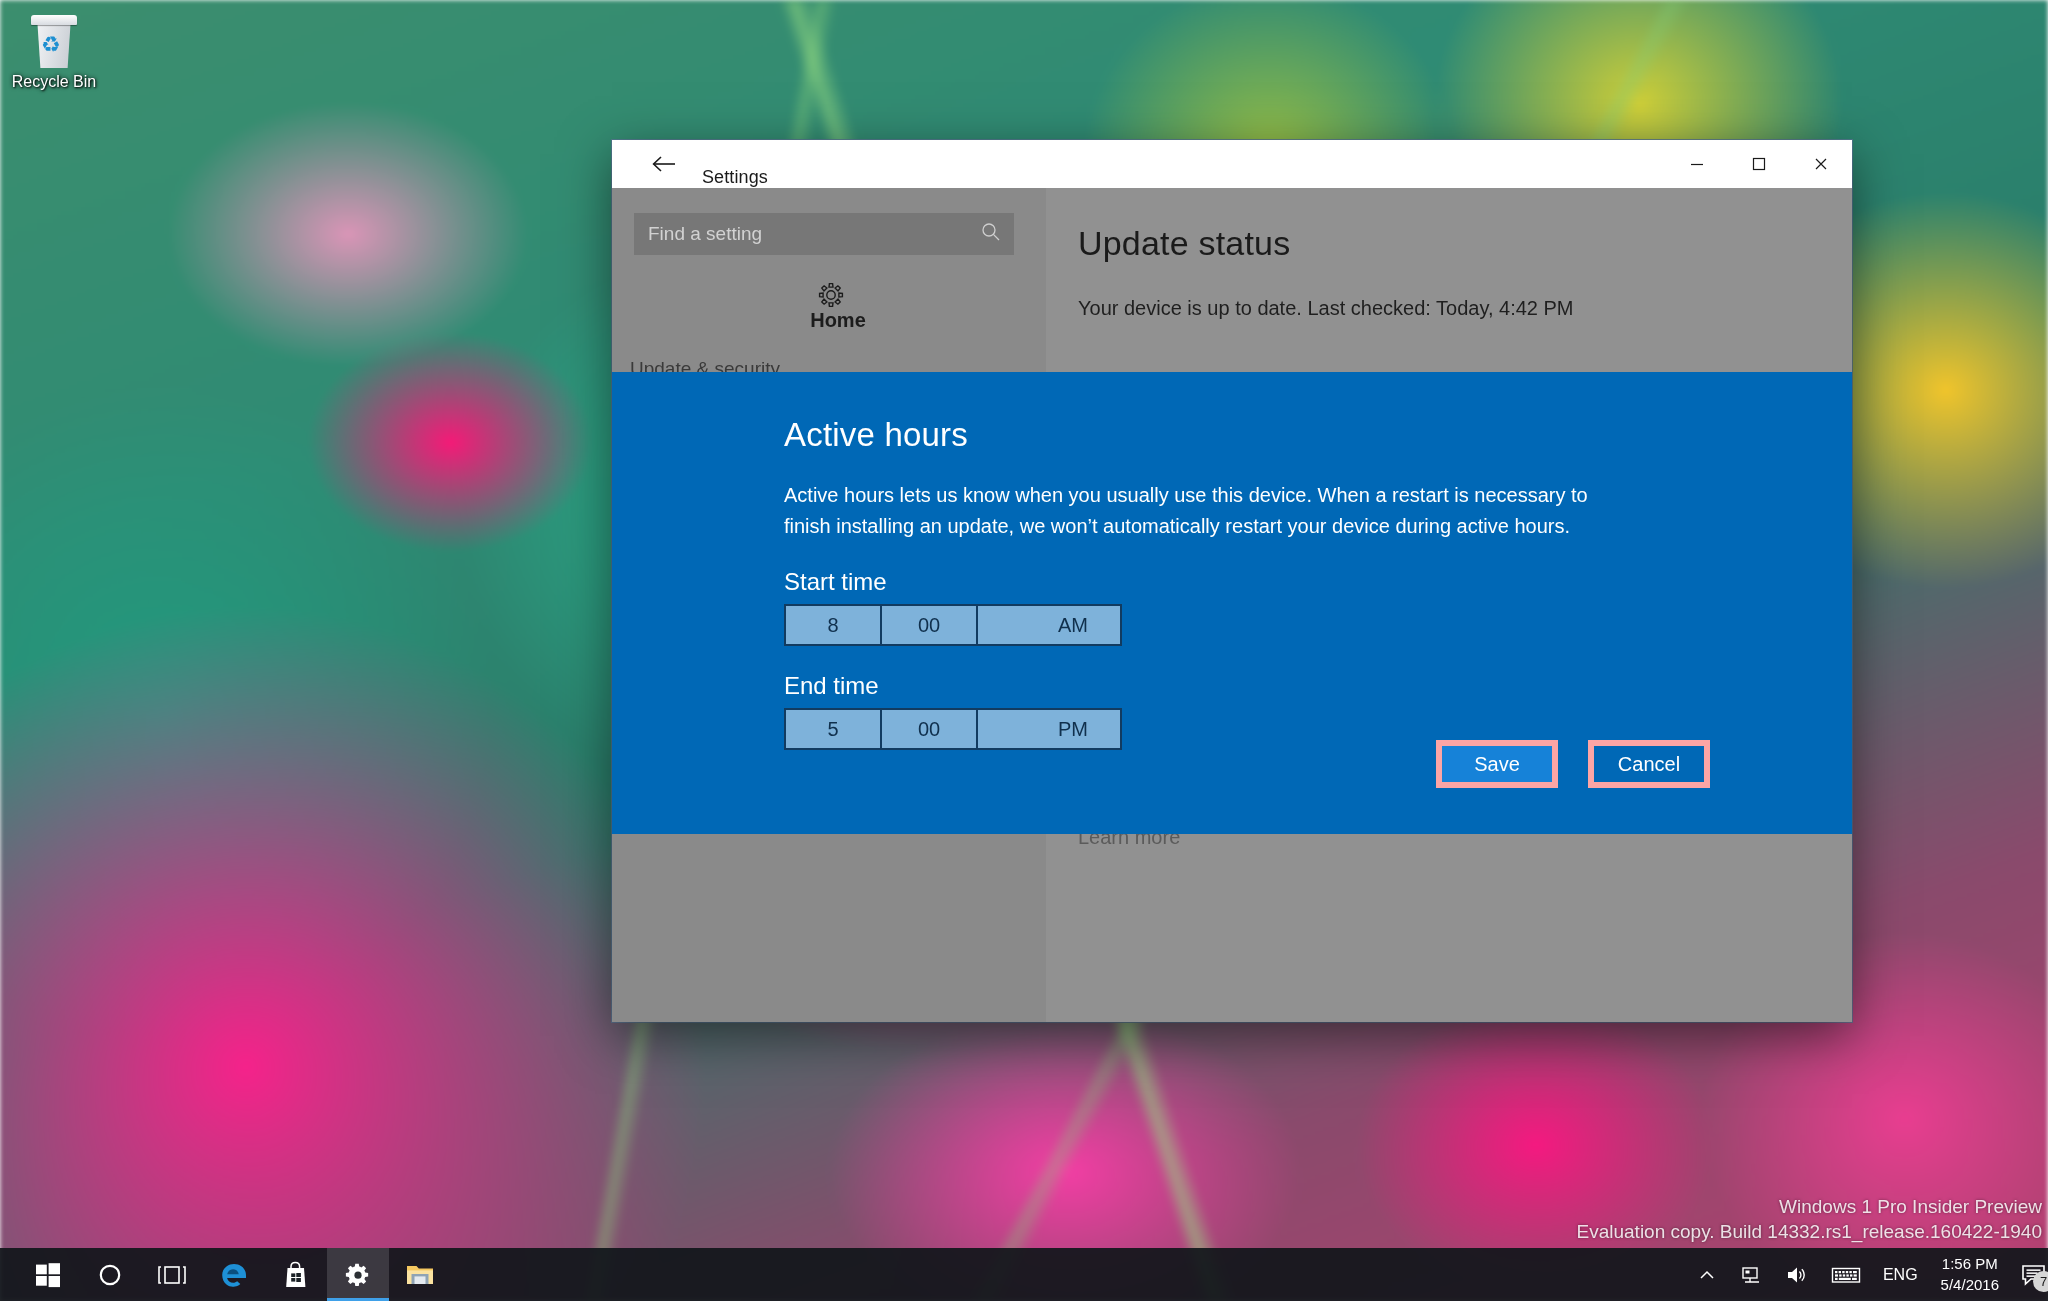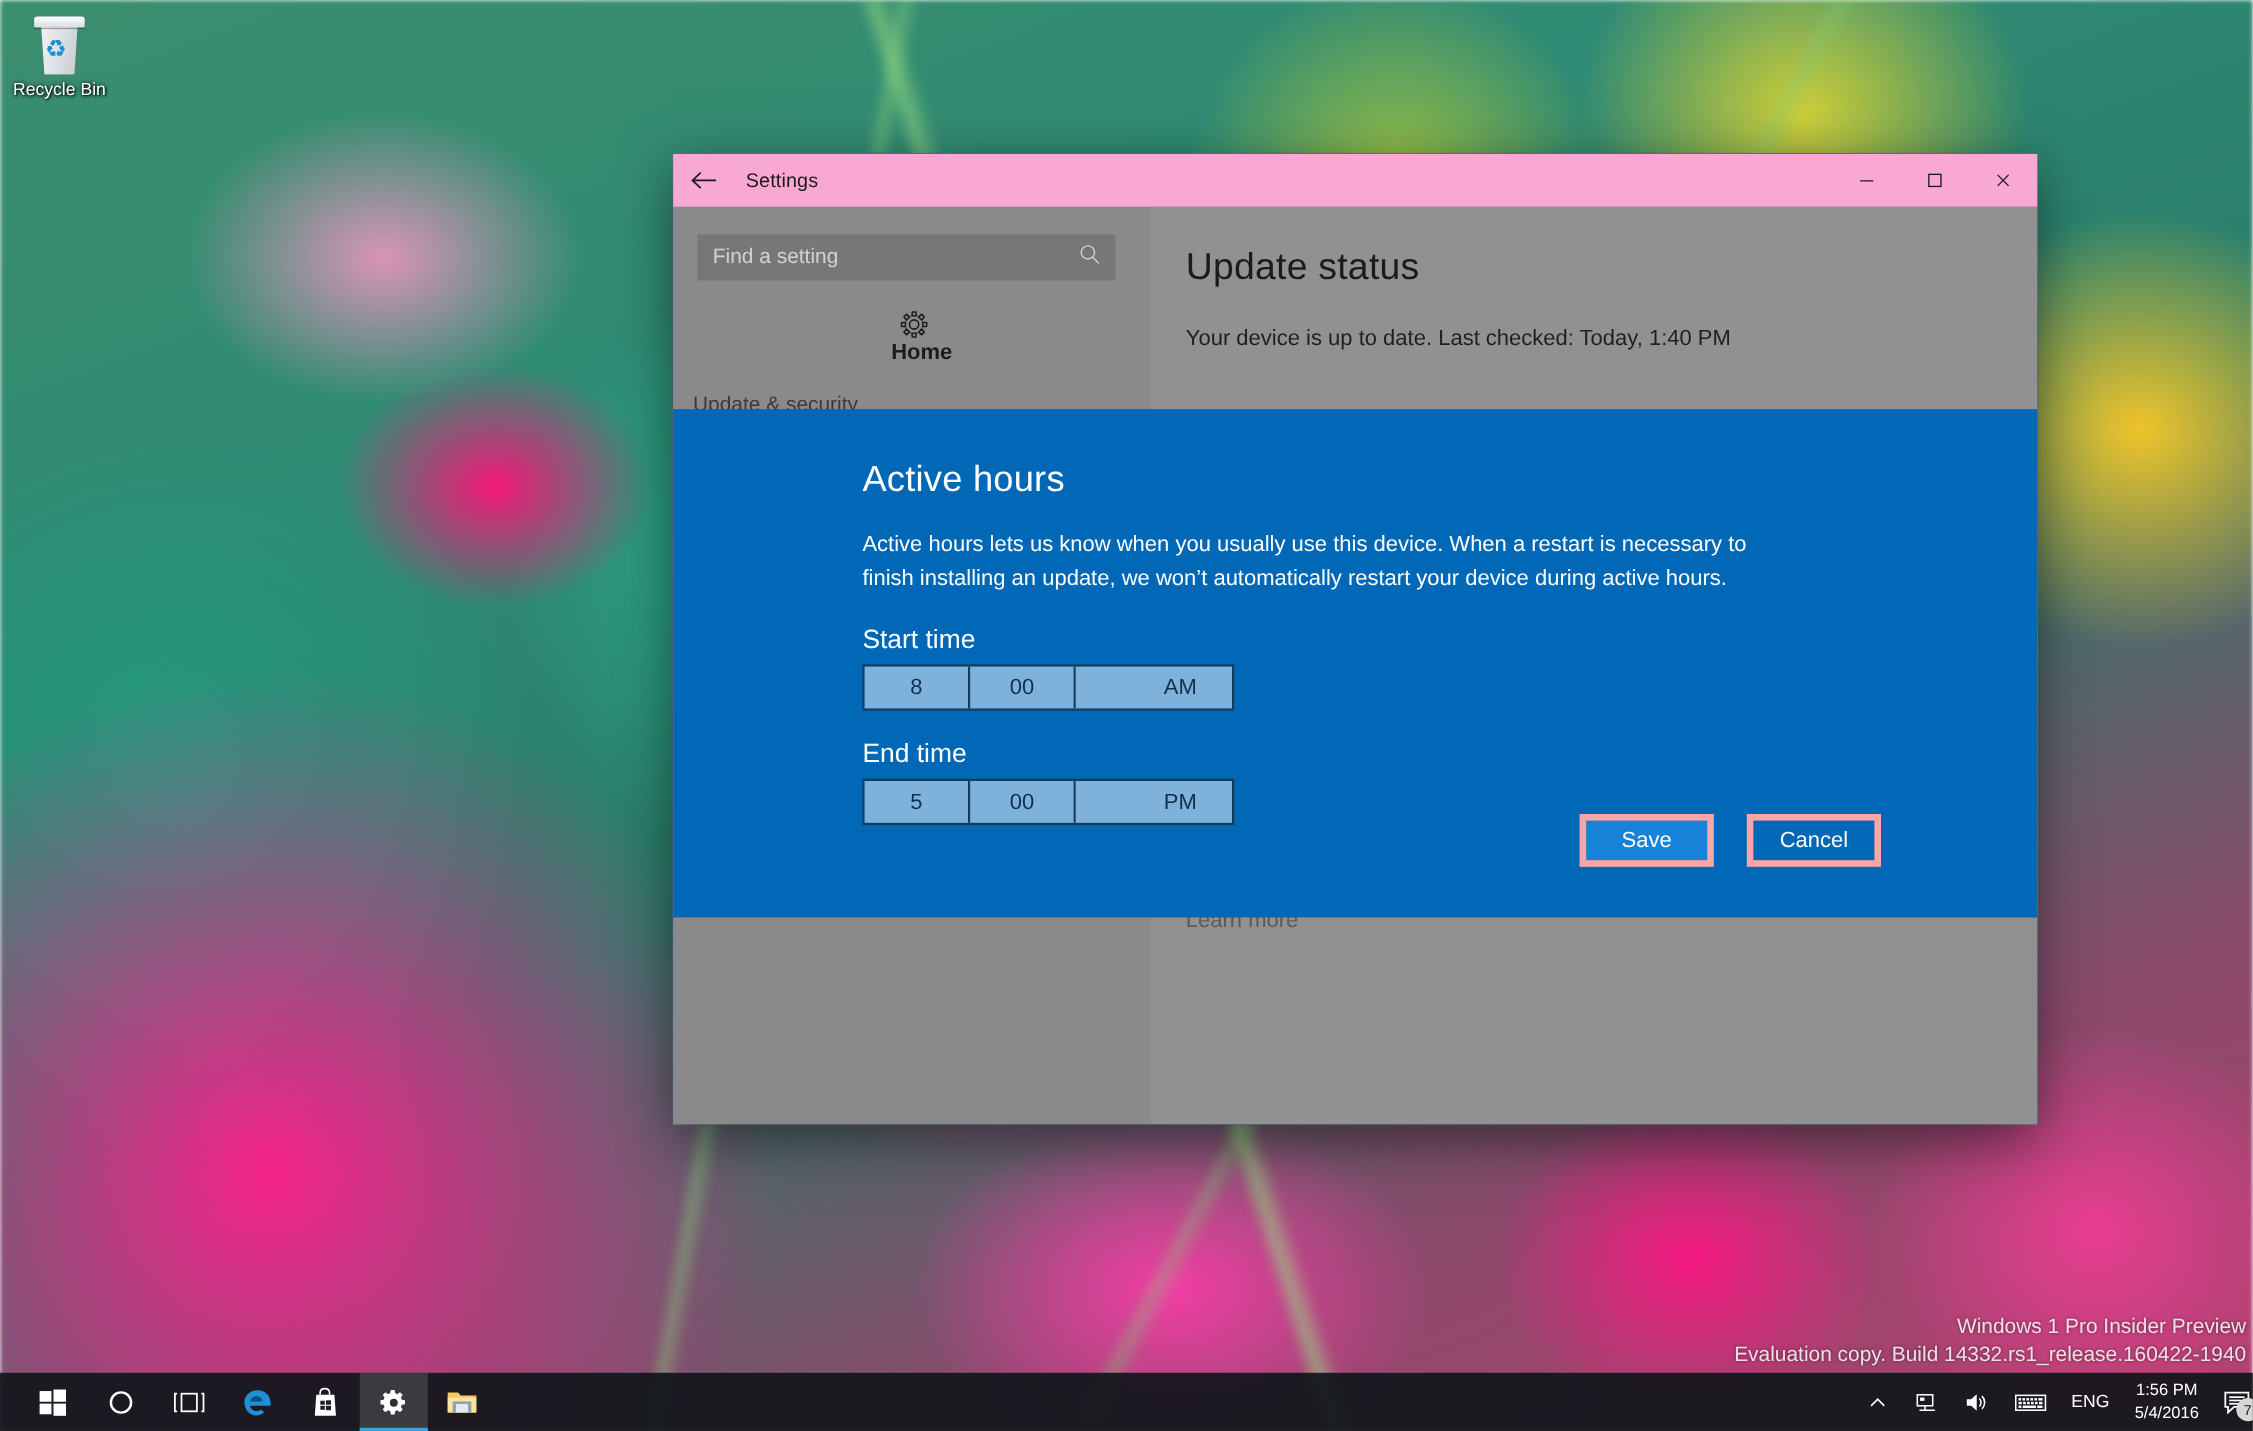--- a/index.html
+++ b/index.html
@@ -98,23 +98,24 @@
   
   #settings-window {
     position: absolute;
     left: 612px; top: 140px;
     width: 1240px; height: 882px;
     background: #808080;
     box-shadow: 0 14px 48px rgba(0,0,0,0.5), 0 0 0 1px rgba(90,120,150,0.8);
   }
   #title-bar {
     height: 48px;
-    background: #f9a8d4;
-    display: flex; align-items: center;
-    position: relative;
+    background: #ffffff;
+    display: flex; align-items: flex-end;
+    position: relative;
+    padding-left: 24px;
   }
   #back-button {
     width: 56px; height: 48px;
     display: flex; align-items: center; justify-content: center;
     cursor: default;
   }
   #back-button svg { display: block; }
   #window-title {
     font-size: 18px; color: #1a1a1a;
     margin-left: 10px;
@@ -403,21 +404,21 @@
 
         <div class="nav-group-title">Update &amp; security</div>
 
         <div class="nav-item" style="margin-top:312px;">
           <span>Windows Insider Program</span>
         </div>
       </div>
 
       <div id="settings-main">
         <h1 id="main-heading">Update status</h1>
-        <div id="main-status">Your device is up to date. Last checked: Today, 1:40 PM</div>
+        <div id="main-status">Your device is up to date. Last checked: Today, 4:42 PM</div>
 
         <div id="advanced-options" class="main-link">Advanced options</div>
         <div id="latest-updates-heading">Looking for info on the latest updates?</div>
         <div id="learn-more" class="main-link">Learn more</div>
       </div>
 
     </div>
   </div>
 
   <div id="active-hours-dialog">

